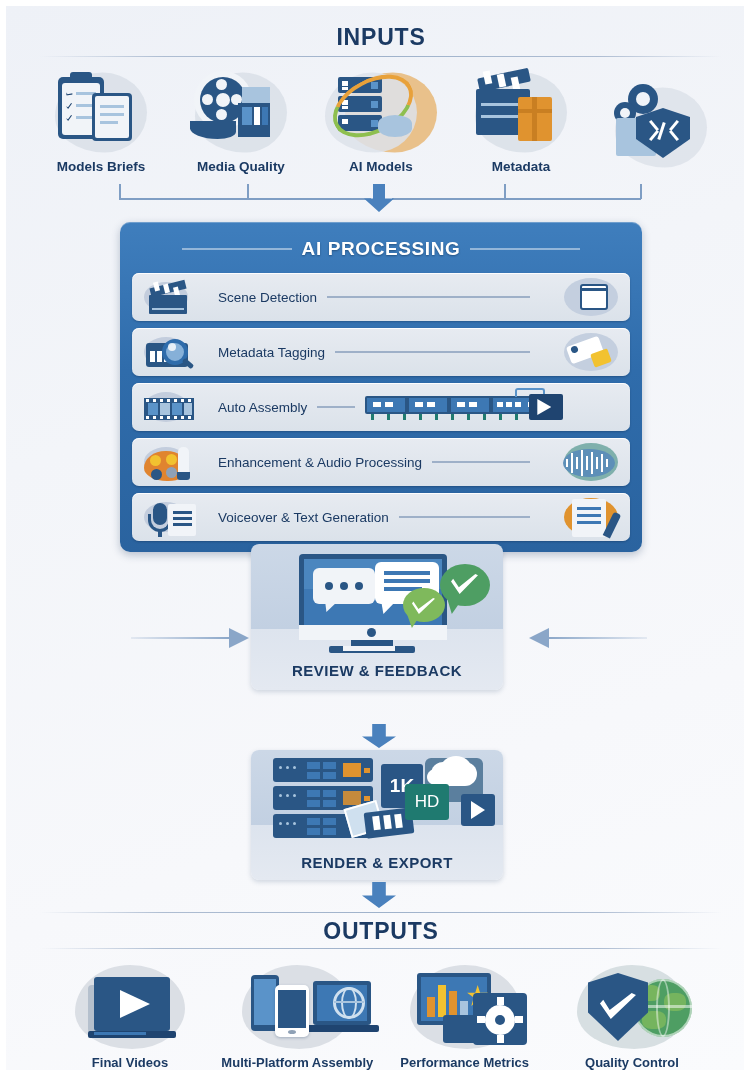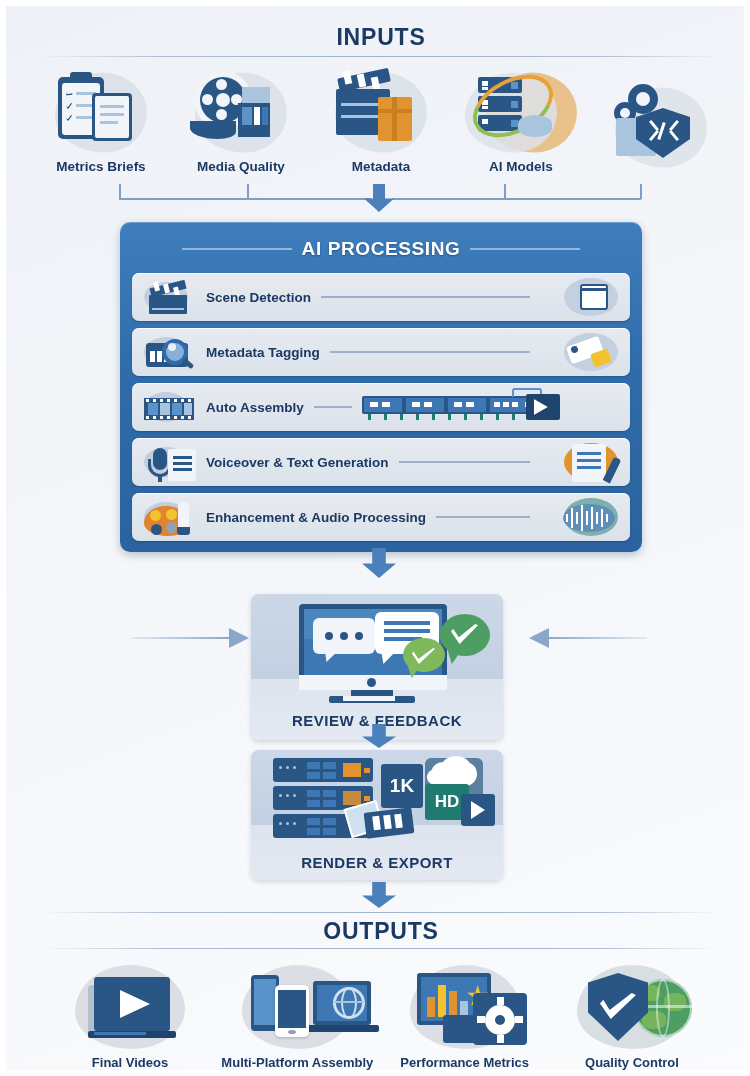--- a/index.html
+++ b/index.html
@@ -79,22 +79,22 @@
     box-shadow: 0 1px 2px rgba(15,40,75,.35), inset 0 1px 0 rgba(255,255,255,.9);
     display:flex; align-items:center; padding: 0 10px 0 8px;
     position: relative;
   }
   .proc-icon { width: 58px; height: 42px; position: relative; flex: 0 0 58px; }
   .proc-icon .pblob {
     position:absolute; left:4px; top:6px; width:44px; height:30px;
     background:#c3cddd; border-radius:50%;
   }
   .proc-label {
-    font-size: 13.5px; font-weight: bold; color:#1b3a63;
-    white-space: nowrap; margin-left: 8px;
+    font-size: 13.5px; font-weight: normal; color:#1b3a63;
+    white-space: nowrap; margin-left: 20px;
   }
   .proc-line { flex:1; height:1.4px; background:#9eb0c8; margin: 0 10px; min-width: 12px; }
   .proc-right { width: 80px; height: 42px; position:relative; flex:0 0 80px; }
   .proc-right .rblob {
     position:absolute; right:2px; top:2px; width:54px; height:38px;
     background:#c4cfdf; border-radius:50%;
   }
   .proc-right.wide { width: 200px; flex:0 0 200px; }
 
   
@@ -183,58 +183,41 @@
         <div class="sq navy2" style="left:30px;top:38px;width:6px;height:6px;clip-path:polygon(0 55%,35% 100%,100% 10%,85% 0,33% 72%);"></div>
         <div class="sq lblue" style="left:40px;top:39px;width:20px;height:2.5px;"></div>
         <div class="sq navy2" style="left:30px;top:50px;width:6px;height:6px;clip-path:polygon(0 55%,35% 100%,100% 10%,85% 0,33% 72%);"></div>
         <div class="sq lblue" style="left:40px;top:51px;width:20px;height:2.5px;"></div>
         <div class="sq navy" style="left:56px;top:28px;width:40px;height:48px;border-radius:4px;"></div>
         <div class="sq offw" style="left:59px;top:31px;width:34px;height:42px;border-radius:2px;"></div>
         <div class="sq lblue" style="left:64px;top:40px;width:24px;height:3px;"></div>
         <div class="sq lblue" style="left:64px;top:48px;width:24px;height:3px;"></div>
         <div class="sq lblue" style="left:64px;top:56px;width:18px;height:3px;"></div>
       </div>
-      <div class="io-label">Metrics Briefs</div>
+      <div class="io-label">Models Briefs</div>
     </div>
 
     <div class="io-item">
       <div class="io-art">
         <div class="blob"></div>
         <div class="sq offw" style="left:18px;top:6px;width:58px;height:58px;border-radius:50%;"></div>
         <div class="sq navy" style="left:24px;top:12px;width:46px;height:46px;border-radius:50%;"></div>
         <div class="sq offw" style="left:40px;top:28px;width:14px;height:14px;border-radius:50%;"></div>
         <div class="sq offw" style="left:40px;top:14px;width:11px;height:11px;border-radius:50%;"></div>
         <div class="sq offw" style="left:40px;top:44px;width:11px;height:11px;border-radius:50%;"></div>
         <div class="sq offw" style="left:26px;top:29px;width:11px;height:11px;border-radius:50%;"></div>
         <div class="sq offw" style="left:55px;top:29px;width:11px;height:11px;border-radius:50%;"></div>
         <div class="sq navy" style="left:14px;top:56px;width:46px;height:18px;border-radius:0 0 40% 60%;"></div>
         <div class="sq navy" style="left:62px;top:38px;width:32px;height:34px;"></div>
         <div class="sq blue2" style="left:66px;top:42px;width:10px;height:18px;"></div>
         <div class="sq white" style="left:78px;top:42px;width:6px;height:18px;"></div>
         <div class="sq blue" style="left:86px;top:42px;width:6px;height:18px;"></div>
         <div class="sq lblue" style="left:66px;top:22px;width:28px;height:16px;"></div>
       </div>
       <div class="io-label">Media Quality</div>
-    </div>
-
-    <div class="io-item">
-      <div class="io-art">
-        <div class="blob"></div>
-        <div class="sq navy" style="left:22px;top:8px;width:52px;height:14px;transform:rotate(-12deg);border-radius:2px;"></div>
-        <div class="sq white" style="left:28px;top:6px;width:7px;height:13px;transform:rotate(-12deg);"></div>
-        <div class="sq white" style="left:42px;top:9px;width:7px;height:13px;transform:rotate(-12deg);"></div>
-        <div class="sq white" style="left:56px;top:12px;width:7px;height:13px;transform:rotate(-12deg);"></div>
-        <div class="sq navy" style="left:20px;top:24px;width:54px;height:46px;border-radius:2px;"></div>
-        <div class="sq lblue" style="left:25px;top:38px;width:44px;height:2.5px;"></div>
-        <div class="sq lblue" style="left:25px;top:50px;width:44px;height:2.5px;"></div>
-        <div class="sq orange" style="left:62px;top:32px;width:34px;height:44px;border-radius:2px;"></div>
-        <div class="sq orange2" style="left:62px;top:44px;width:34px;height:4px;"></div>
-        <div class="sq orange2" style="left:76px;top:32px;width:5px;height:44px;"></div>
-      </div>
-      <div class="io-label">Metadata</div>
     </div>
 
     <div class="io-item">
       <div class="io-art">
         <div class="blob warm" style="background:#e8bb7e;opacity:.9;left:58%;"></div>
         <div class="blob cool" style="left:42%;"></div>
         <div class="sq navy" style="left:22px;top:12px;width:44px;height:16px;border-radius:2px;"></div>
         <div class="sq white" style="left:26px;top:16px;width:6px;height:5px;"></div>
         <div class="sq white" style="left:26px;top:22px;width:6px;height:3px;"></div>
         <div class="sq blue2" style="left:55px;top:17px;width:7px;height:7px;"></div>
@@ -242,20 +225,37 @@
         <div class="sq white" style="left:26px;top:35px;width:6px;height:5px;"></div>
         <div class="sq white" style="left:26px;top:41px;width:6px;height:3px;"></div>
         <div class="sq blue2" style="left:55px;top:36px;width:7px;height:7px;"></div>
         <div class="sq navy" style="left:22px;top:50px;width:44px;height:16px;border-radius:2px;"></div>
         <div class="sq white" style="left:26px;top:54px;width:6px;height:5px;"></div>
         <div class="sq blue2" style="left:55px;top:55px;width:7px;height:7px;"></div>
         <div class="sq" style="left:14px;top:14px;width:86px;height:54px;border:4px solid #e8a13a;border-radius:50%;transform:rotate(-28deg);border-left-color:#8ebf4f;border-bottom-color:#8ebf4f;"></div>
         <div class="sq lblue" style="left:62px;top:50px;width:34px;height:22px;border-radius:50%/40%;"></div>
       </div>
       <div class="io-label">AI Models</div>
+    </div>
+
+    <div class="io-item">
+      <div class="io-art">
+        <div class="blob"></div>
+        <div class="sq navy" style="left:22px;top:8px;width:52px;height:14px;transform:rotate(-12deg);border-radius:2px;"></div>
+        <div class="sq white" style="left:28px;top:6px;width:7px;height:13px;transform:rotate(-12deg);"></div>
+        <div class="sq white" style="left:42px;top:9px;width:7px;height:13px;transform:rotate(-12deg);"></div>
+        <div class="sq white" style="left:56px;top:12px;width:7px;height:13px;transform:rotate(-12deg);"></div>
+        <div class="sq navy" style="left:20px;top:24px;width:54px;height:46px;border-radius:2px;"></div>
+        <div class="sq lblue" style="left:25px;top:38px;width:44px;height:2.5px;"></div>
+        <div class="sq lblue" style="left:25px;top:50px;width:44px;height:2.5px;"></div>
+        <div class="sq orange" style="left:62px;top:32px;width:34px;height:44px;border-radius:2px;"></div>
+        <div class="sq orange2" style="left:62px;top:44px;width:34px;height:4px;"></div>
+        <div class="sq orange2" style="left:76px;top:32px;width:5px;height:44px;"></div>
+      </div>
+      <div class="io-label">Metadata</div>
     </div>
 
     <div class="io-item">
       <div class="io-art">
         <div class="blob cool"></div>
         <div class="sq navy" style="left:32px;top:4px;width:30px;height:30px;border-radius:50%;"></div>
         <div class="sq offw" style="left:40px;top:12px;width:14px;height:14px;border-radius:50%;"></div>
         <div class="sq navy" style="left:18px;top:22px;width:22px;height:22px;border-radius:50%;"></div>
         <div class="sq offw" style="left:24px;top:28px;width:10px;height:10px;border-radius:50%;"></div>
         <div class="sq lblue" style="left:20px;top:38px;width:40px;height:38px;border-radius:2px;"></div>
@@ -381,43 +381,20 @@
         <div class="sq teal" style="left:150px;top:28px;width:3px;height:6px;"></div>
         <div class="sq" style="left:150px;top:2px;width:30px;height:9px;border:2px solid #5a93c9;border-bottom:none;border-radius:3px 3px 0 0;"></div>
         <div class="sq navy2" style="left:164px;top:8px;width:34px;height:26px;border-radius:2px;"></div>
         <div class="sq white" style="left:172px;top:13px;width:14px;height:16px;clip-path:polygon(0 0,100% 50%,0 100%);"></div>
       </div>
     </div>
 
     <div class="proc-row">
       <div class="proc-icon">
         <div class="pblob"></div>
-        <div class="sq navy" style="left:13px;top:7px;width:14px;height:22px;border-radius:7px;"></div>
-        <div class="sq" style="left:8px;top:18px;width:24px;height:18px;border:3px solid #2a5685;border-top:none;border-radius:0 0 14px 14px;"></div>
-        <div class="sq navy" style="left:18px;top:34px;width:4px;height:7px;"></div>
-        <div class="sq offw" style="left:28px;top:8px;width:28px;height:32px;border-radius:2px;"></div>
-        <div class="sq navy" style="left:33px;top:15px;width:19px;height:2.5px;"></div>
-        <div class="sq navy" style="left:33px;top:21px;width:19px;height:2.5px;"></div>
-        <div class="sq navy" style="left:33px;top:27px;width:19px;height:2.5px;"></div>
-      </div>
-      <div class="proc-label">Voiceover &amp; Text Generation</div>
-      <div class="proc-line"></div>
-      <div class="proc-right">
-        <div class="rblob" style="background:#e0932f;"></div>
-        <div class="sq offw" style="right:14px;top:3px;width:34px;height:38px;border-radius:2px;"></div>
-        <div class="sq blue" style="right:19px;top:11px;width:24px;height:3px;"></div>
-        <div class="sq blue" style="right:19px;top:18px;width:24px;height:3px;"></div>
-        <div class="sq blue" style="right:19px;top:25px;width:24px;height:3px;"></div>
-        <div class="sq navy" style="right:4px;top:16px;width:8px;height:26px;transform:rotate(26deg);border-radius:3px 3px 0 0;"></div>
-      </div>
-    </div>
-
-    <div class="proc-row">
-      <div class="proc-icon">
-        <div class="pblob"></div>
         <div class="sq" style="left:4px;top:10px;width:44px;height:30px;background:#e0842f;border-radius:50% 50% 46% 54%/58% 55% 42% 45%;"></div>
         <div class="sq gold" style="left:10px;top:14px;width:11px;height:11px;border-radius:50%;"></div>
         <div class="sq gold" style="left:26px;top:13px;width:11px;height:11px;border-radius:50%;"></div>
         <div class="sq dgrey" style="left:26px;top:26px;width:11px;height:11px;border-radius:50%;"></div>
         <div class="sq navy" style="left:11px;top:28px;width:11px;height:11px;border-radius:50%;"></div>
         <div class="sq offw" style="left:38px;top:6px;width:11px;height:26px;border-radius:5px 5px 0 0;"></div>
         <div class="sq navy" style="left:37px;top:31px;width:13px;height:8px;border-radius:0 0 3px 3px;"></div>
       </div>
       <div class="proc-label">Enhancement &amp; Audio Processing</div>
       <div class="proc-line"></div>
@@ -428,25 +405,48 @@
         <div class="sq white" style="right:47px;top:12px;width:2px;height:20px;"></div>
         <div class="sq white" style="right:42px;top:16px;width:2px;height:12px;"></div>
         <div class="sq white" style="right:37px;top:9px;width:2px;height:26px;"></div>
         <div class="sq white" style="right:32px;top:15px;width:2px;height:14px;"></div>
         <div class="sq white" style="right:27px;top:11px;width:2px;height:22px;"></div>
         <div class="sq white" style="right:22px;top:16px;width:2px;height:12px;"></div>
         <div class="sq white" style="right:17px;top:13px;width:2px;height:18px;"></div>
         <div class="sq white" style="right:12px;top:18px;width:2px;height:8px;"></div>
       </div>
     </div>
+
+    <div class="proc-row">
+      <div class="proc-icon">
+        <div class="pblob"></div>
+        <div class="sq navy" style="left:13px;top:7px;width:14px;height:22px;border-radius:7px;"></div>
+        <div class="sq" style="left:8px;top:18px;width:24px;height:18px;border:3px solid #2a5685;border-top:none;border-radius:0 0 14px 14px;"></div>
+        <div class="sq navy" style="left:18px;top:34px;width:4px;height:7px;"></div>
+        <div class="sq offw" style="left:28px;top:8px;width:28px;height:32px;border-radius:2px;"></div>
+        <div class="sq navy" style="left:33px;top:15px;width:19px;height:2.5px;"></div>
+        <div class="sq navy" style="left:33px;top:21px;width:19px;height:2.5px;"></div>
+        <div class="sq navy" style="left:33px;top:27px;width:19px;height:2.5px;"></div>
+      </div>
+      <div class="proc-label">Voiceover &amp; Text Generation</div>
+      <div class="proc-line"></div>
+      <div class="proc-right">
+        <div class="rblob" style="background:#e0932f;"></div>
+        <div class="sq offw" style="right:14px;top:3px;width:34px;height:38px;border-radius:2px;"></div>
+        <div class="sq blue" style="right:19px;top:11px;width:24px;height:3px;"></div>
+        <div class="sq blue" style="right:19px;top:18px;width:24px;height:3px;"></div>
+        <div class="sq blue" style="right:19px;top:25px;width:24px;height:3px;"></div>
+        <div class="sq navy" style="right:4px;top:16px;width:8px;height:26px;transform:rotate(26deg);border-radius:3px 3px 0 0;"></div>
+      </div>
+    </div>
   </div>
 
   <div class="arrow-down" style="left:356px;top:542px;"></div>
 
-  <div class="stage" style="left:245px;top:588px;height:146px;">
+  <div class="stage" style="left:245px;top:538px;height:146px;">
     <div class="stage-art">
       <div class="sq navy" style="left:48px;top:10px;width:148px;height:86px;border-radius:4px;"></div>
       <div class="sq blue" style="left:53px;top:15px;width:138px;height:66px;"></div>
       <div class="sq blue2" style="left:53px;top:15px;width:138px;height:30px;opacity:.5;"></div>
       <div class="sq offw" style="left:48px;top:81px;width:148px;height:15px;"></div>
       <div class="sq navy" style="left:116px;top:84px;width:9px;height:9px;border-radius:50%;"></div>
       <div class="sq navy" style="left:100px;top:96px;width:42px;height:10px;"></div>
       <div class="sq navy" style="left:78px;top:102px;width:86px;height:7px;border-radius:2px;"></div>
       <div class="sq offw" style="left:92px;top:102px;width:52px;height:5px;"></div>
       <div class="sq offw" style="left:62px;top:24px;width:62px;height:36px;border-radius:6px;"></div>
@@ -519,21 +519,21 @@
 
       <div class="sq navy" style="left:130px;top:14px;width:42px;height:44px;border-radius:3px;"></div>
       <div class="sq white" style="left:136px;top:25px;width:32px;height:22px;display:flex;align-items:center;justify-content:center;background:transparent;"></div>
       <div class="badge-4k sq" style="left:130px;top:14px;width:42px;height:44px;display:flex;align-items:center;justify-content:center;color:#ffffff;font-size:19px;font-weight:bold;">1K</div>
 
       <div class="sq" style="left:174px;top:8px;width:58px;height:44px;background:#5b7f9e;border-radius:6px;"></div>
       <div class="sq white" style="left:180px;top:12px;width:46px;height:24px;border-radius:14px;"></div>
       <div class="sq white" style="left:190px;top:6px;width:30px;height:24px;border-radius:50%;"></div>
       <div class="sq white" style="left:176px;top:18px;width:22px;height:18px;border-radius:50%;"></div>
 
-      <div class="sq" style="left:174px;top:34px;width:44px;height:36px;background:#1f7a70;border-radius:3px;display:flex;align-items:center;justify-content:center;color:#ffffff;font-size:17px;font-weight:bold;">HD</div>
+      <div class="sq" style="left:154px;top:34px;width:44px;height:36px;background:#1f7a70;border-radius:3px;display:flex;align-items:center;justify-content:center;color:#ffffff;font-size:17px;font-weight:normal;">HD</div>
 
       <div class="sq navy" style="left:210px;top:44px;width:34px;height:32px;border-radius:3px;"></div>
       <div class="sq white" style="left:220px;top:51px;width:14px;height:18px;clip-path:polygon(0 0,100% 50%,0 100%);"></div>
     </div>
     <div class="stage-label">RENDER &amp; EXPORT</div>
   </div>
 
   <div class="arrow-down" style="left:356px;top:876px;height:26px;"></div>
 
   <div class="sec-rule" style="left:34px; top:906px; width:682px;"></div>

